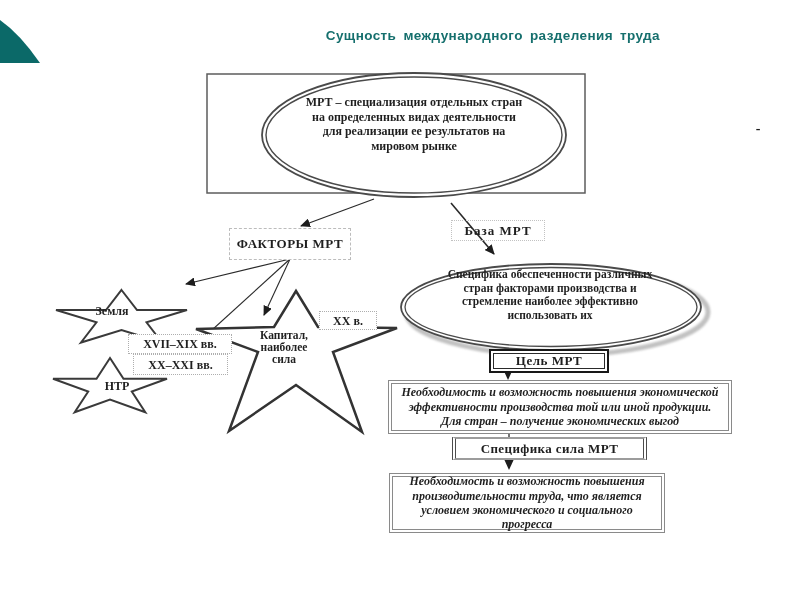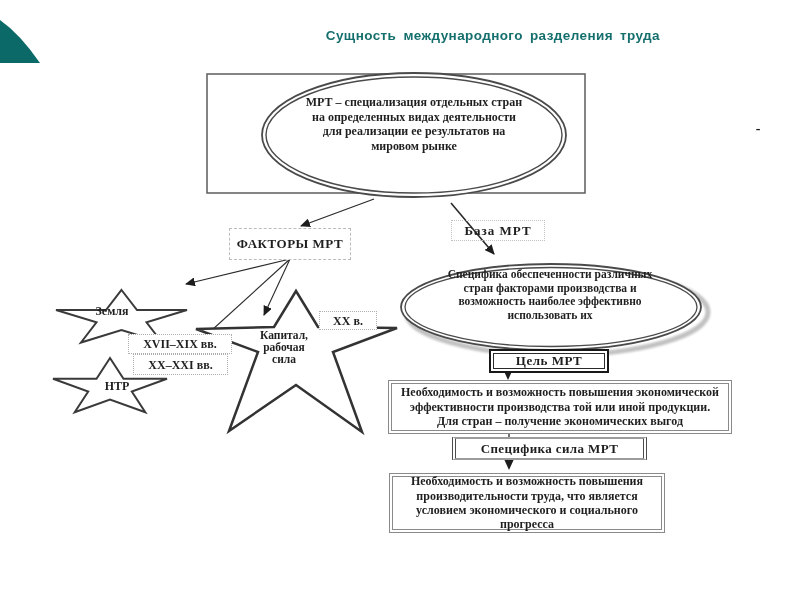--- a/index.html
+++ b/index.html
@@ -38,21 +38,21 @@
   .star-text{background:transparent;font-size:12px;line-height:1.1;}
   .star-zemlya-text{left:77px;top:305px;width:70px;height:14px;}
   .star-ntr-text{left:87px;top:380px;width:60px;height:14px;}
   .star-kapital-text{left:250px;top:329px;width:68px;height:36px;font-size:11.5px;line-height:1.05;}
   .goal-box{
     left:489px;top:349px;width:120px;height:24px;
     border:2px solid #181818;box-shadow:inset 0 0 0 2px #ffffff, inset 0 0 0 3px #2a2a2a;
     background:#ffffff;font-size:13px;letter-spacing:0.5px;
   }
   .big-box{
-    border:4px double #8a8a8a;background:#ffffff;font-size:12px;line-height:1.2;padding:2px 6px;
+    border:4px double #8a8a8a;background:#ffffff;font-size:12px;line-height:1.2;padding:2px 6px;font-style:italic;
   }
   .goal-desc{left:388px;top:380px;width:344px;height:54px;}
   .driver-desc{left:389px;top:473px;width:276px;height:60px;}
   .driver-box{
     left:452px;top:437px;width:195px;height:23px;
     border-top:2px solid #9c9c9c;border-bottom:2px solid #9c9c9c;
     border-left:4px double #4c4c4c;border-right:4px double #4c4c4c;
     background:#ffffff;font-size:13px;letter-spacing:0.4px;
   }
   .stray-dash{
@@ -113,23 +113,23 @@
   <div class="txt ellipse-text def-ellipse-text">МРТ  – специализация отдельных стран  на определенных видах деятельности для реализации ее результатов на мировом рынке</div>
 
   <div class="txt base-label">База МРТ</div>
 
   <div class="txt small-label lbl-xvii">XVII–XIX вв.</div>
   <div class="txt small-label lbl-xx">XX в.</div>
   <div class="txt small-label lbl-xxxxi">XX–XXI вв.</div>
 
   <div class="txt star-text star-zemlya-text">Земля</div>
   <div class="txt star-text star-ntr-text">НТР</div>
-  <div class="txt star-text star-kapital-text">Капитал, рабочая сила</div>
+  <div class="txt star-text star-kapital-text">Капитал, наиболее сила</div>
 
-  <div class="txt ellipse-text spec-ellipse-text">Специфика обеспеченности различных стран факторами производства и возможность наиболее эффективно использовать их</div>
+  <div class="txt ellipse-text spec-ellipse-text">Специфика обеспеченности различных стран факторами производства и стремление наиболее эффективно использовать их</div>
 
   <div class="txt goal-box">Цель МРТ</div>
   <div class="txt big-box goal-desc">Необходимость и возможность повышения экономической эффективности производства той или иной продукции. Для стран – получение экономических выгод</div>
   <div class="txt driver-box">Специфика сила МРТ</div>
   <div class="txt big-box driver-desc">Необходимость и возможность повышения производительности труда, что является условием экономического и социального прогресса</div>
 
   <div class="stray-dash">-</div>
 
 </div>
 

